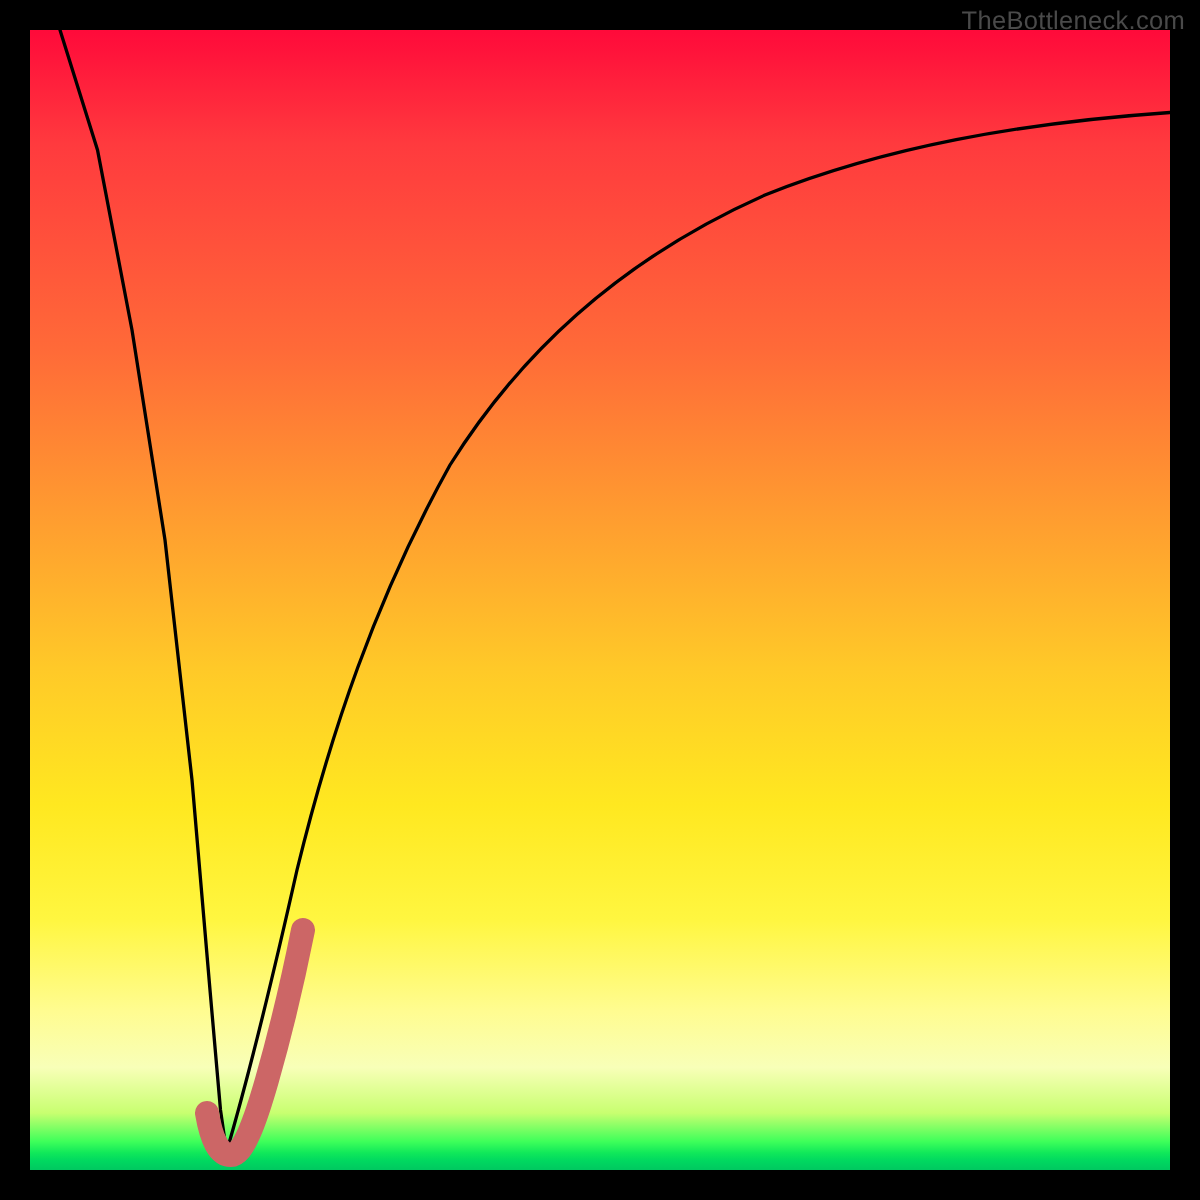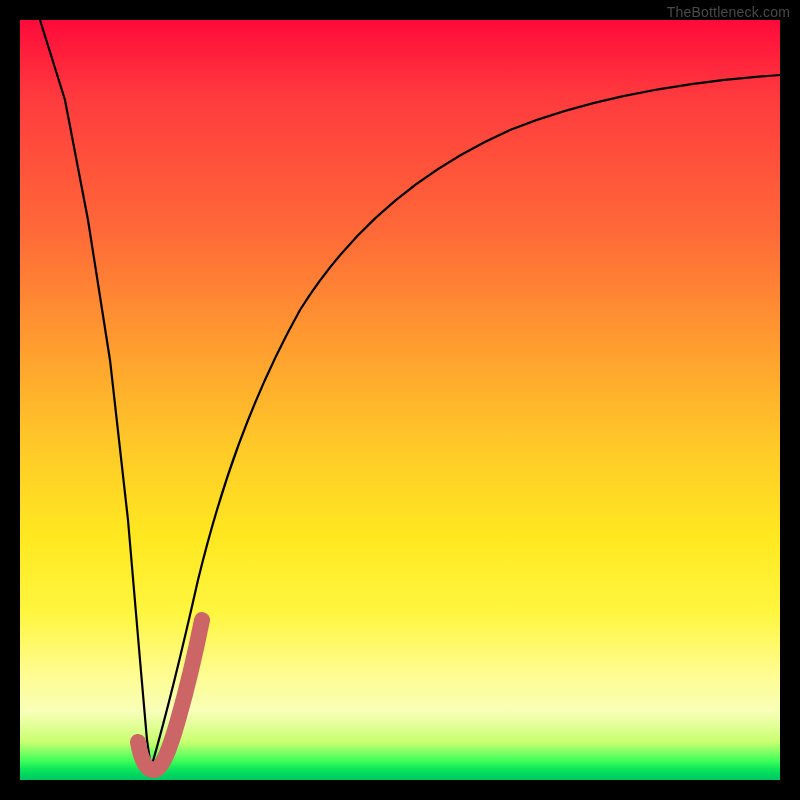--- a/index.html
+++ b/index.html
@@ -44,21 +44,21 @@
       #10e85a 98.5%,
       #00d860 99.2%,
       #00c860 100%
     );
   }
   .watermark {
     position: absolute;
     top: 4px;
     right: 10px;
     color: #4a4a4a;
-    font-size: 14px;
+    font-size: 17px;
     font-weight: 500;
     letter-spacing: 0.2px;
     user-select: none;
   }
   svg.curves {
     position: absolute;
     inset: 0;
   }
 </style>
 </head>

